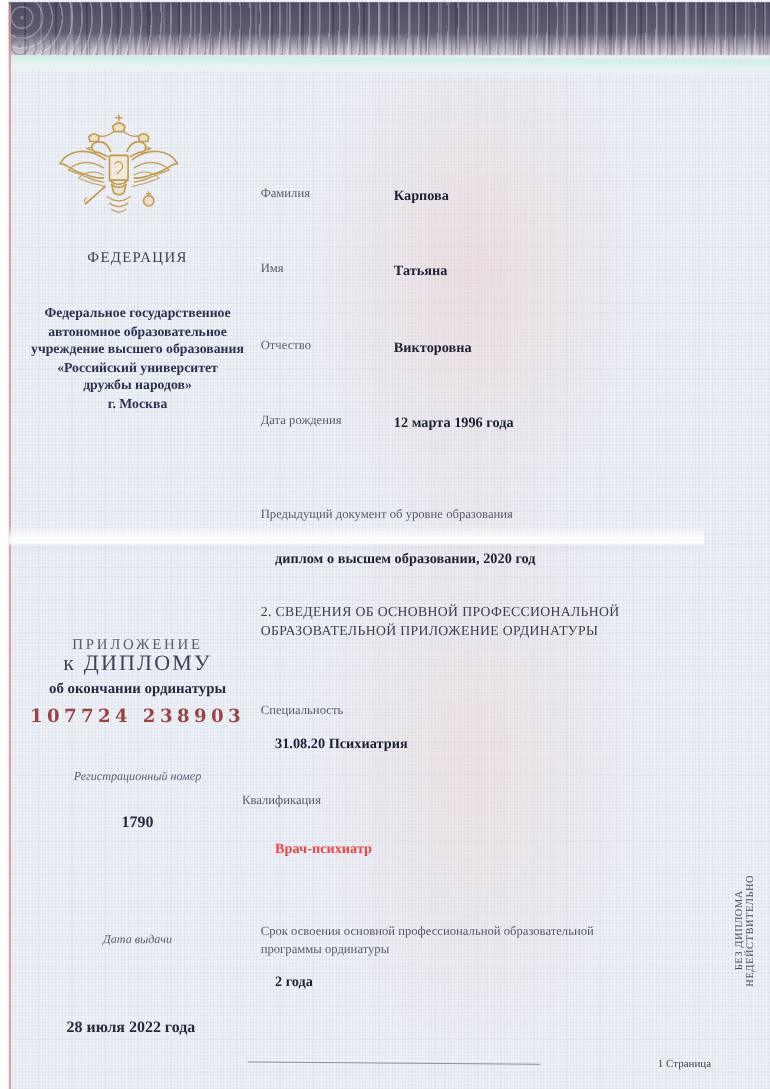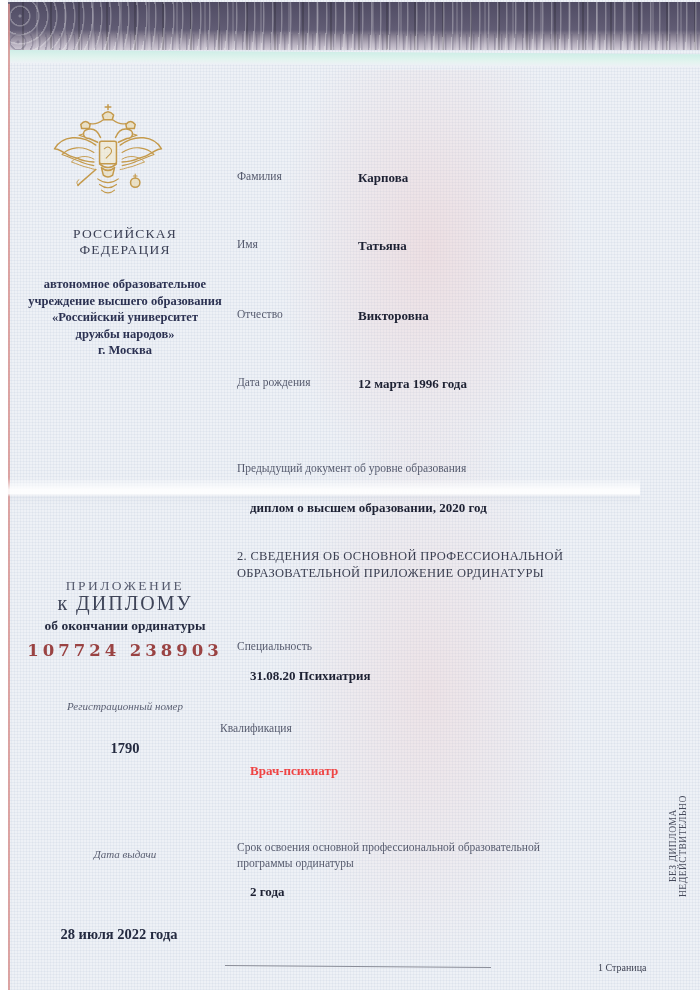--- a/index.html
+++ b/index.html
@@ -133,25 +133,25 @@
         <path d="M54 84 q11 8 22 0 M56 90 q9 7 18 0 M58 96 q7 6 14 0" stroke-width="1.2"></path>
         <path d="M52 74 L36 88 M36 88 l-3 3"></path>
         <path d="M33 91 q-3 -4 1 -6" stroke-width="1"></path>
         <circle cx="94" cy="88" r="5" fill="#e9d49a" fill-opacity=".5"></circle>
         <path d="M94 83 v-4 M92 81 h4" stroke-width="1.2"></path>
       </g>
     </svg>
   </div>
 
   <div class="abs country center">
-    <div>РОССИЙСКАЯ</div>
     <div>ФЕДЕРАЦИЯ</div>
   </div>
 
   <div class="abs institution center">
+    <div>Федеральное государственное</div>
     <div>автономное образовательное</div>
     <div>учреждение высшего образования</div>
     <div>«Российский университет</div>
     <div>дружбы народов»</div>
     <div>г. Москва</div>
   </div>
 
   <div class="abs supp-label center">ПРИЛОЖЕНИЕ</div>
   <div class="abs supp-title center">к ДИПЛОМУ</div>
   <div class="abs supp-sub center">об окончании ординатуры</div>

